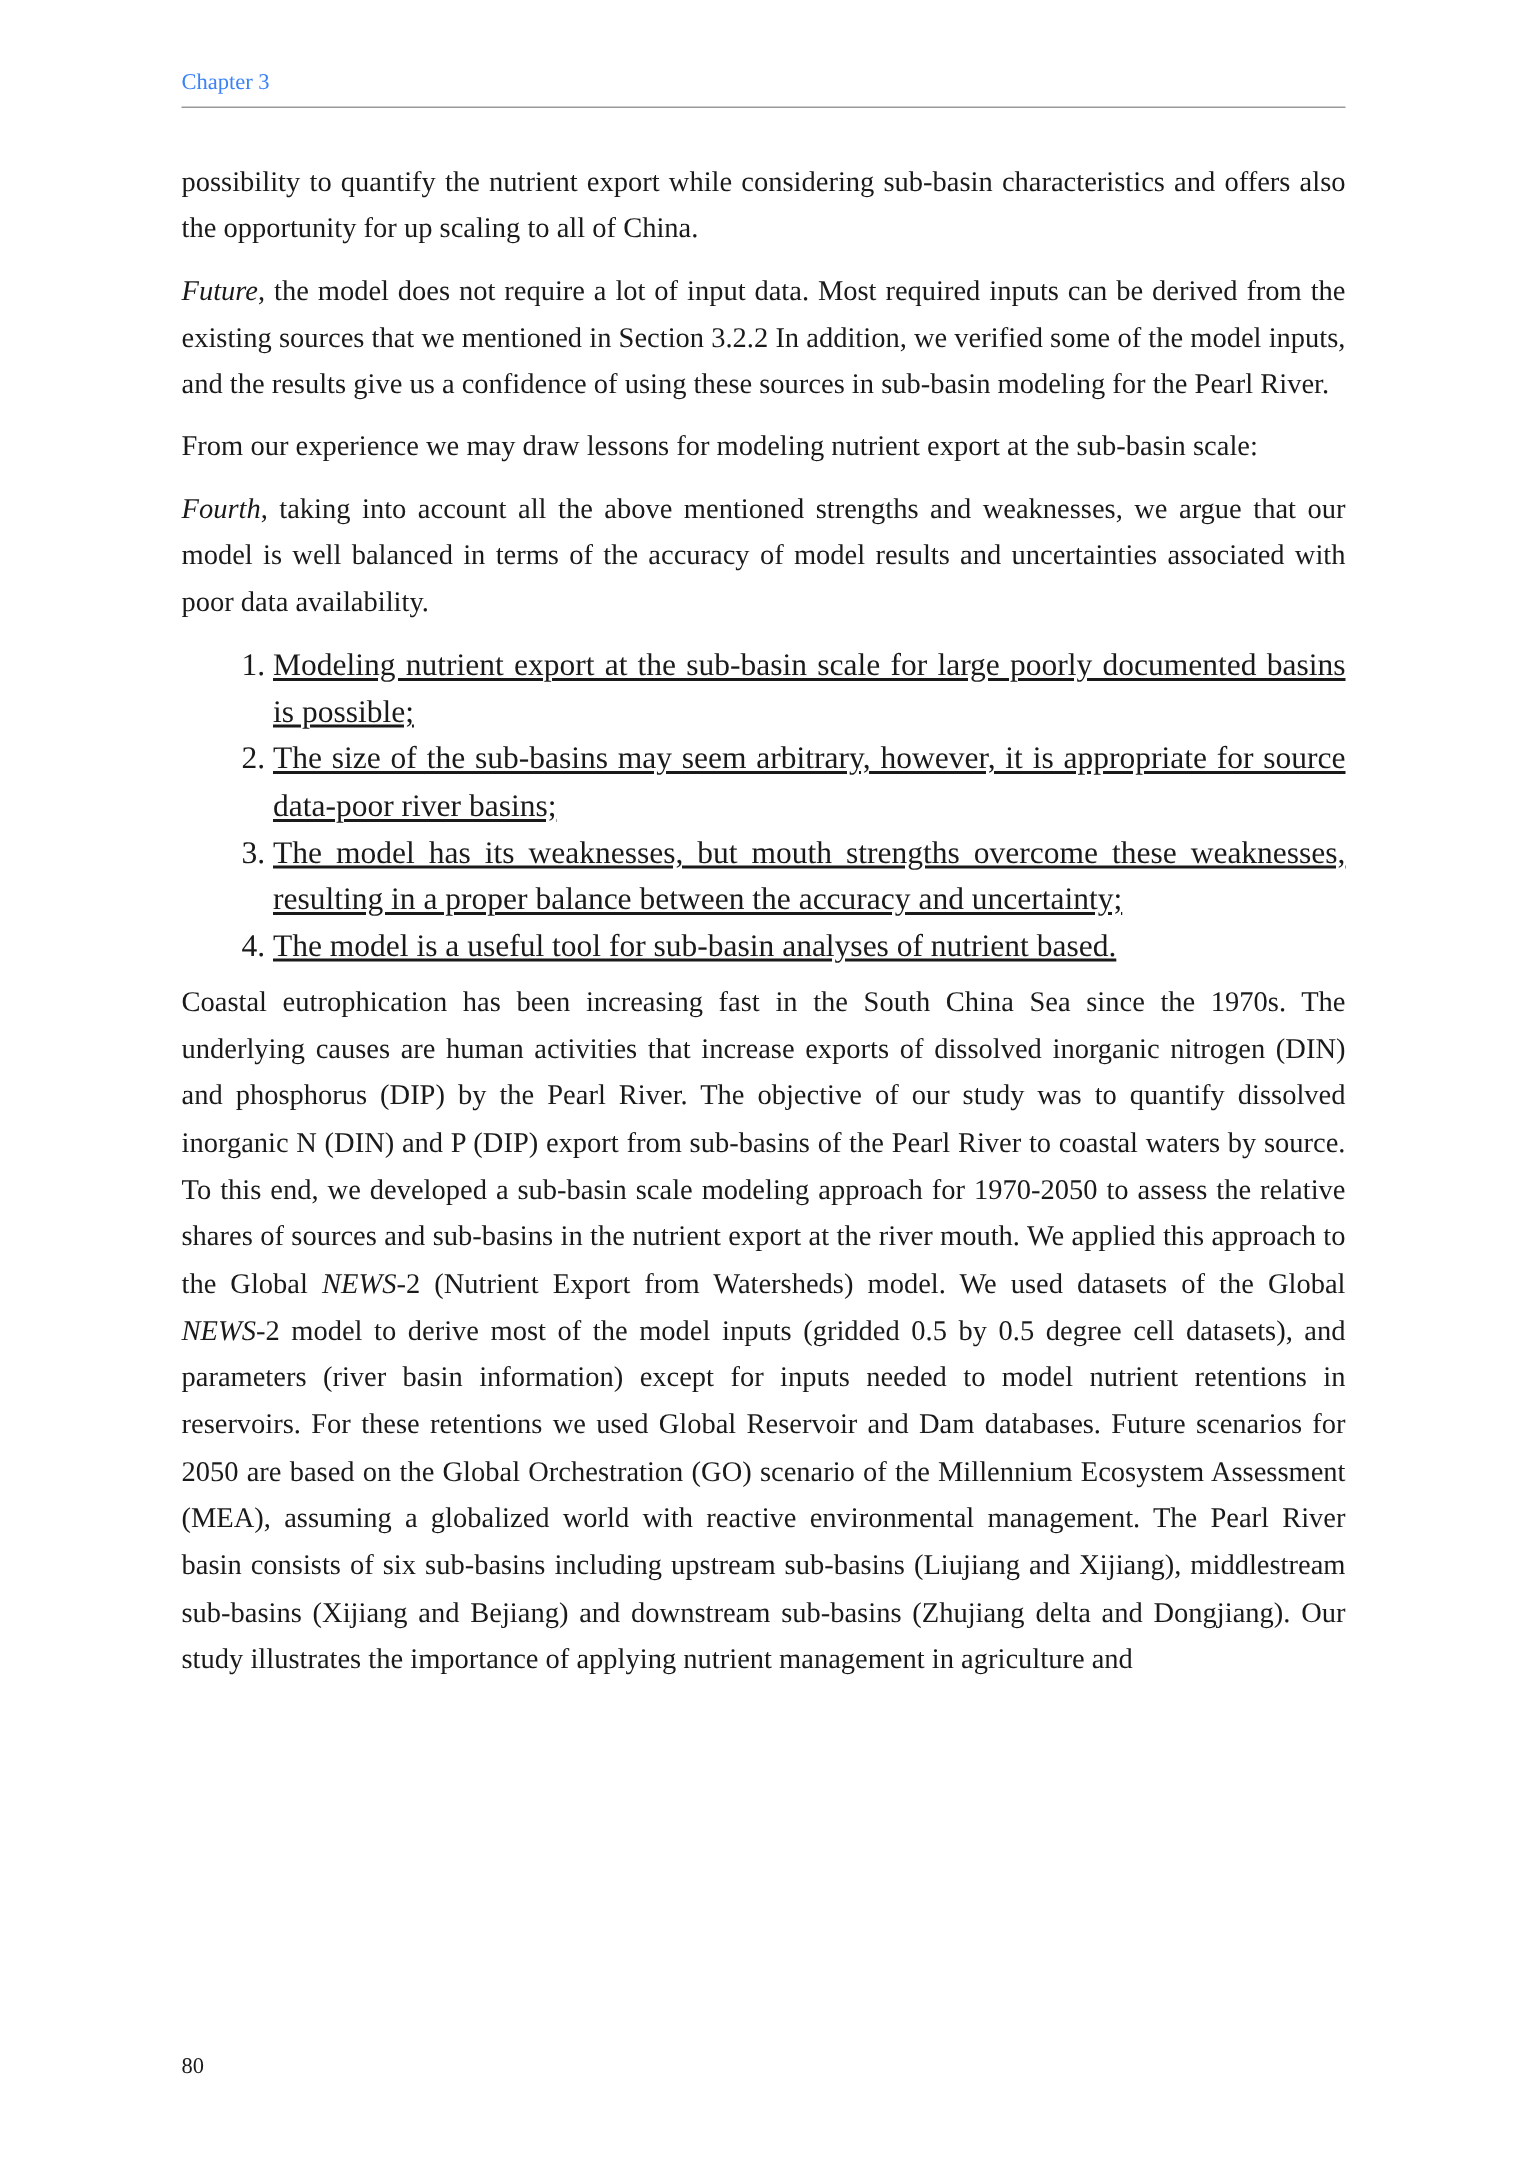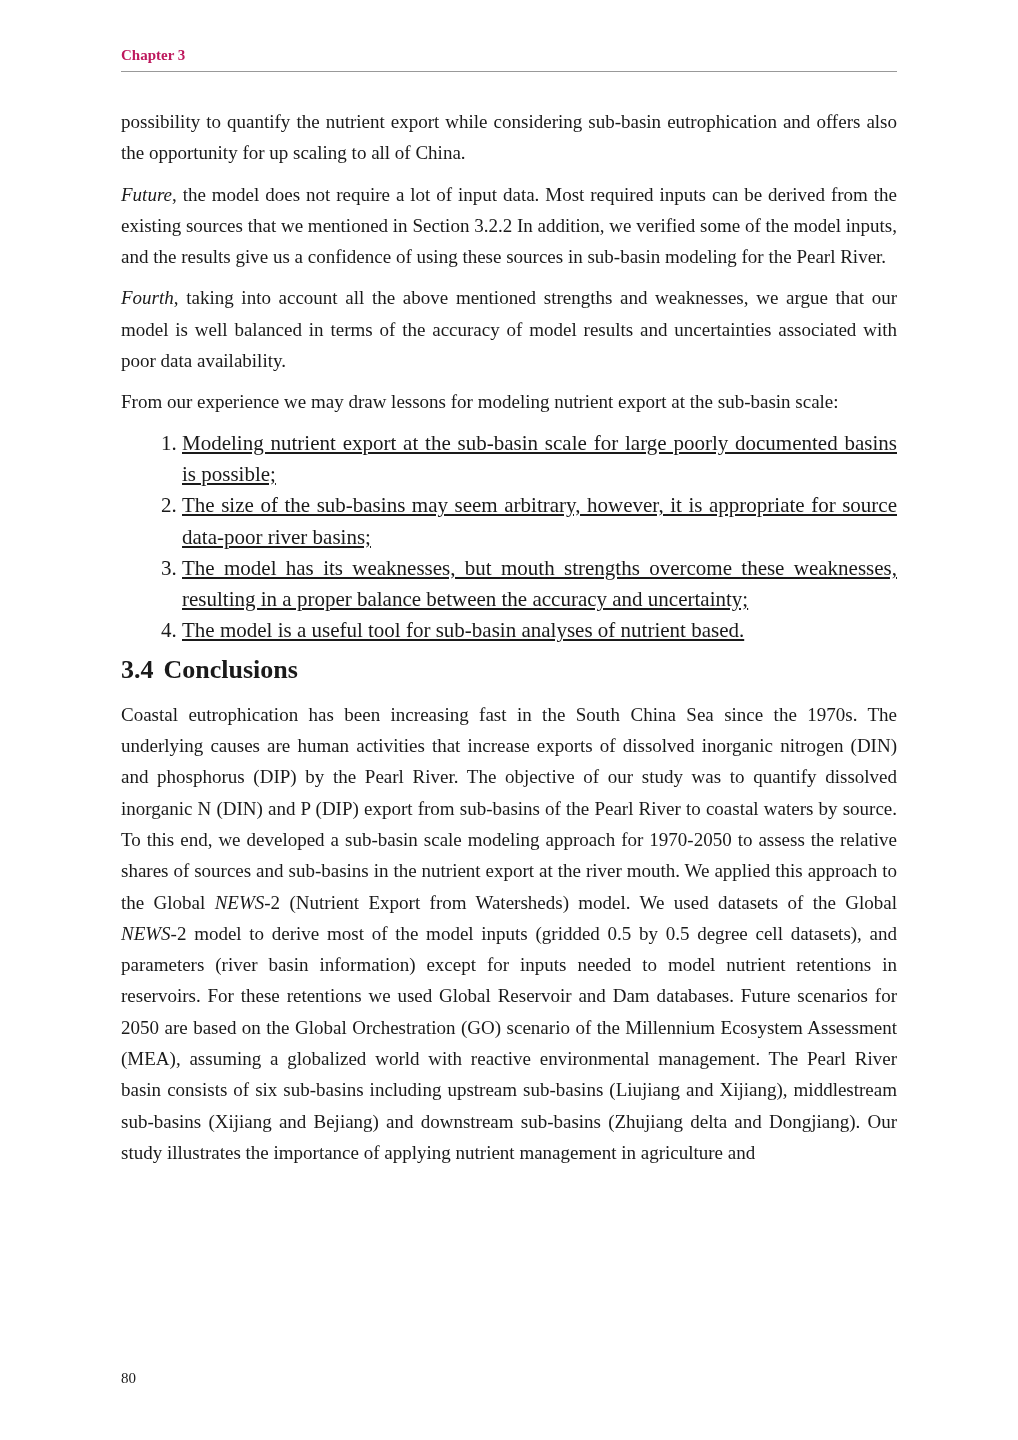--- a/index.html
+++ b/index.html
@@ -1,46 +1,45 @@
 <!DOCTYPE html>
 <html><head>
 <meta charset="utf-8">
 <style>
   html, body { margin: 0; padding: 0; background: #ffffff; }
   body { width: 1018px; height: 1440px; position: relative; overflow: hidden; color: #1a1a1a; }
   .page { position: absolute; left: 121px; top: 0; width: 776px; font-family: "Liberation Serif", "DejaVu Serif", serif; }
-  .running-header { position: absolute; top: 47px; left: 0; font-size: 15px; font-weight: bold; color: #be185d; }
+  .running-header { position: absolute; top: 47px; left: 0; font-size: 15px; font-weight: normal; color: #3b82f6; }
   .header-rule { position: absolute; top: 71px; left: 0; width: 776px; height: 1px; background: #999; }
   .content { position: absolute; top: 106px; left: 0; width: 776px; }
   p { margin: 0 0 10px 0; font-size: 19px; line-height: 31.3px; text-align: justify; }
   ol { margin: 0 0 6px 0; padding-left: 61px; font-size: 21px; line-height: 31.3px; text-decoration: underline; }
   ol li { text-align: justify; padding-left: 0; }
   h2 { font-size: 26px; font-weight: bold; margin: 6px 0 12px 0; line-height: 34px; }
   h2 .num { margin-right: 10px; }
   .page-number { position: absolute; top: 1370px; left: 0; font-size: 15px; }
 </style>
 </head>
 <body>
 
 <div class="page">
   <div class="running-header">Chapter 3</div>
   <div class="header-rule"></div>
 
   <div class="content">
-    <p><span>possibility to quantify the nutrient export while considering sub-basin eutrophication and offers also the opportunity for up scaling to all of China.</span></p>
+    <p><span>possibility to quantify the nutrient export while considering sub-basin characteristics and offers also the opportunity for up scaling to all of China.</span></p>
     <p><em>Future</em><span>, the model does not require a lot of input data. Most required inputs can be derived from the existing sources that we mentioned in Section 3.2.2 In addition, we verified some of the model inputs, and the results give us a confidence of using these sources in sub-basin modeling for the Pearl River.</span></p>
+    <p><span>From our experience we may draw lessons for modeling nutrient export at the sub-basin scale:</span></p>
     <p><em>Fourth</em><span>, taking into account all the above mentioned strengths and weaknesses, we argue that our model is well balanced in terms of the accuracy of model results and uncertainties associated with poor data availability.</span></p>
-    <p><span>From our experience we may draw lessons for modeling nutrient export at the sub-basin scale:</span></p>
 
     <ol>
       <li>Modeling nutrient export at the sub-basin scale for large poorly documented basins is possible;</li>
       <li>The size of the sub-basins may seem arbitrary, however, it is appropriate for source data-poor river basins;</li>
       <li>The model has its weaknesses, but mouth strengths overcome these weaknesses, resulting in a proper balance between the accuracy and uncertainty;</li>
       <li>The model is a useful tool for sub-basin analyses of nutrient based.</li>
     </ol>
 
-    <h2><span class="num">3.4</span><span>Conclusions</span></h2>
 
     <p><span>Coastal eutrophication has been increasing fast in the South China Sea since the 1970s. The underlying causes are human activities that increase exports of dissolved inorganic nitrogen (DIN) and phosphorus (DIP) by the Pearl River. The objective of our study was to quantify dissolved inorganic N (DIN) and P (DIP) export from sub-basins of the Pearl River to coastal waters by source. To this end, we developed a sub-basin scale modeling approach for 1970-2050 to assess the relative shares of sources and sub-basins in the nutrient export at the river mouth. We applied this approach to the Global </span><em>NEWS</em><span>-2 (Nutrient Export from Watersheds) model. We used datasets of the Global </span><em>NEWS</em><span>-2 model to derive most of the model inputs (gridded 0.5 by 0.5 degree cell datasets), and parameters (river basin information) except for inputs needed to model nutrient retentions in reservoirs. For these retentions we used Global Reservoir and Dam databases. Future scenarios for 2050 are based on the Global Orchestration (GO) scenario of the Millennium Ecosystem Assessment (MEA), assuming a globalized world with reactive environmental management. The Pearl River basin consists of six sub-basins including upstream sub-basins (Liujiang and Xijiang), middlestream sub-basins (Xijiang and Bejiang) and downstream sub-basins (Zhujiang delta and Dongjiang). Our study illustrates the importance of applying nutrient management in agriculture and</span></p>
   </div>
 
   <div class="page-number">80</div>
 </div>
 
 </body></html>

